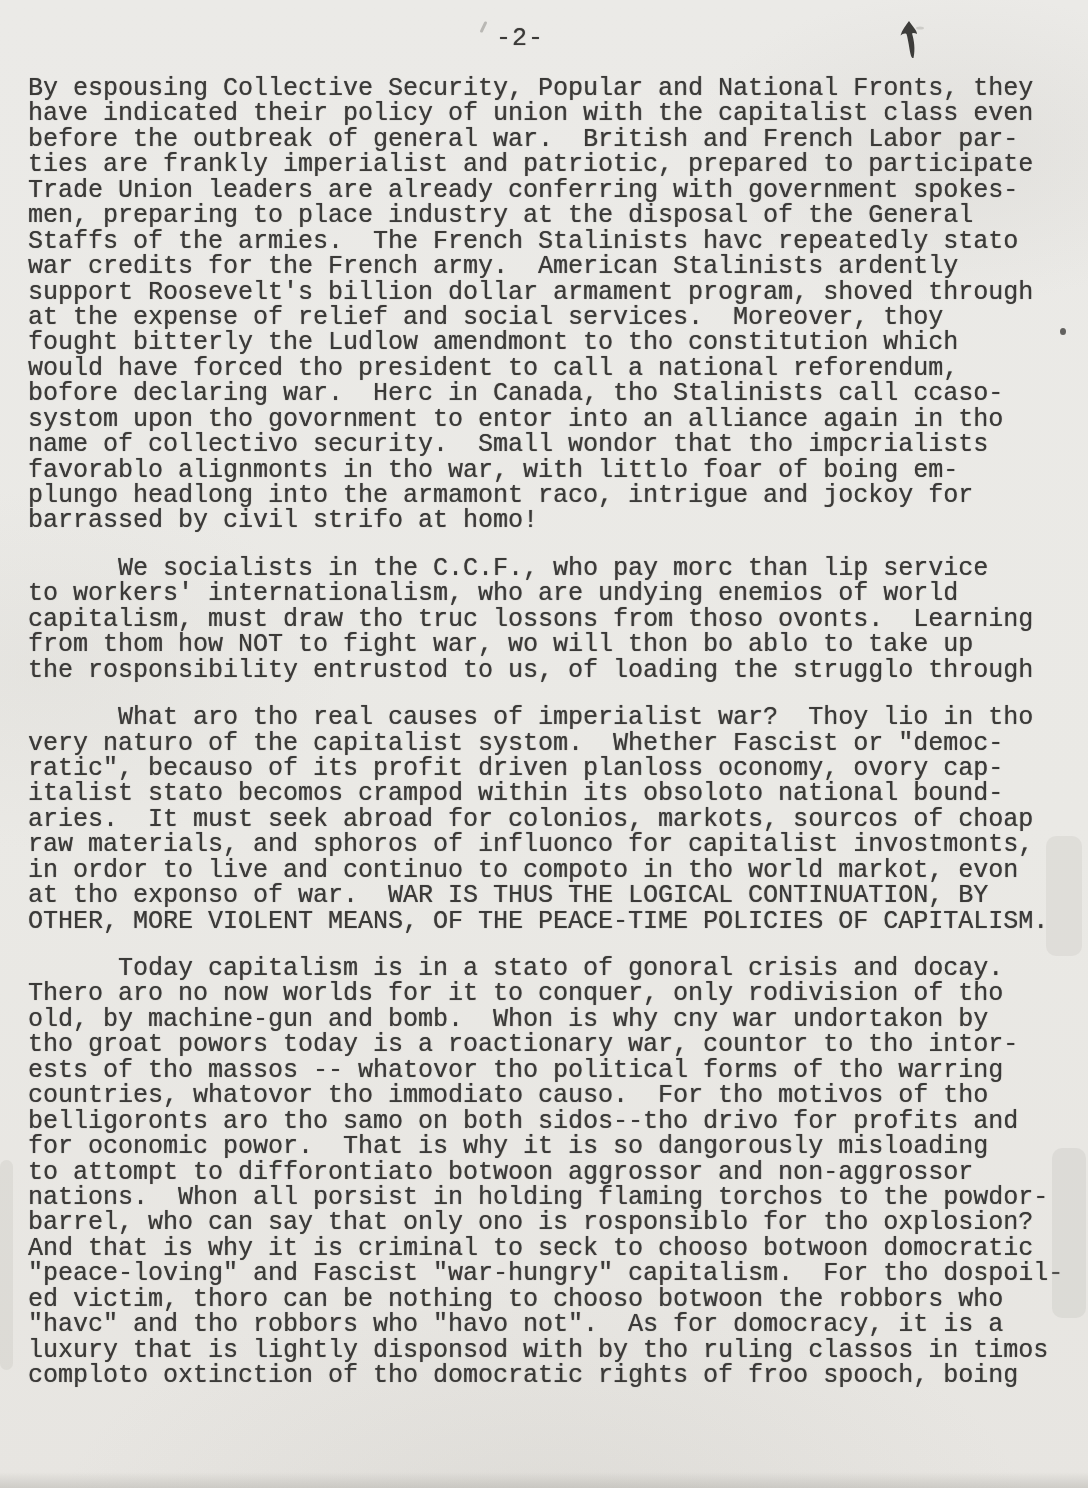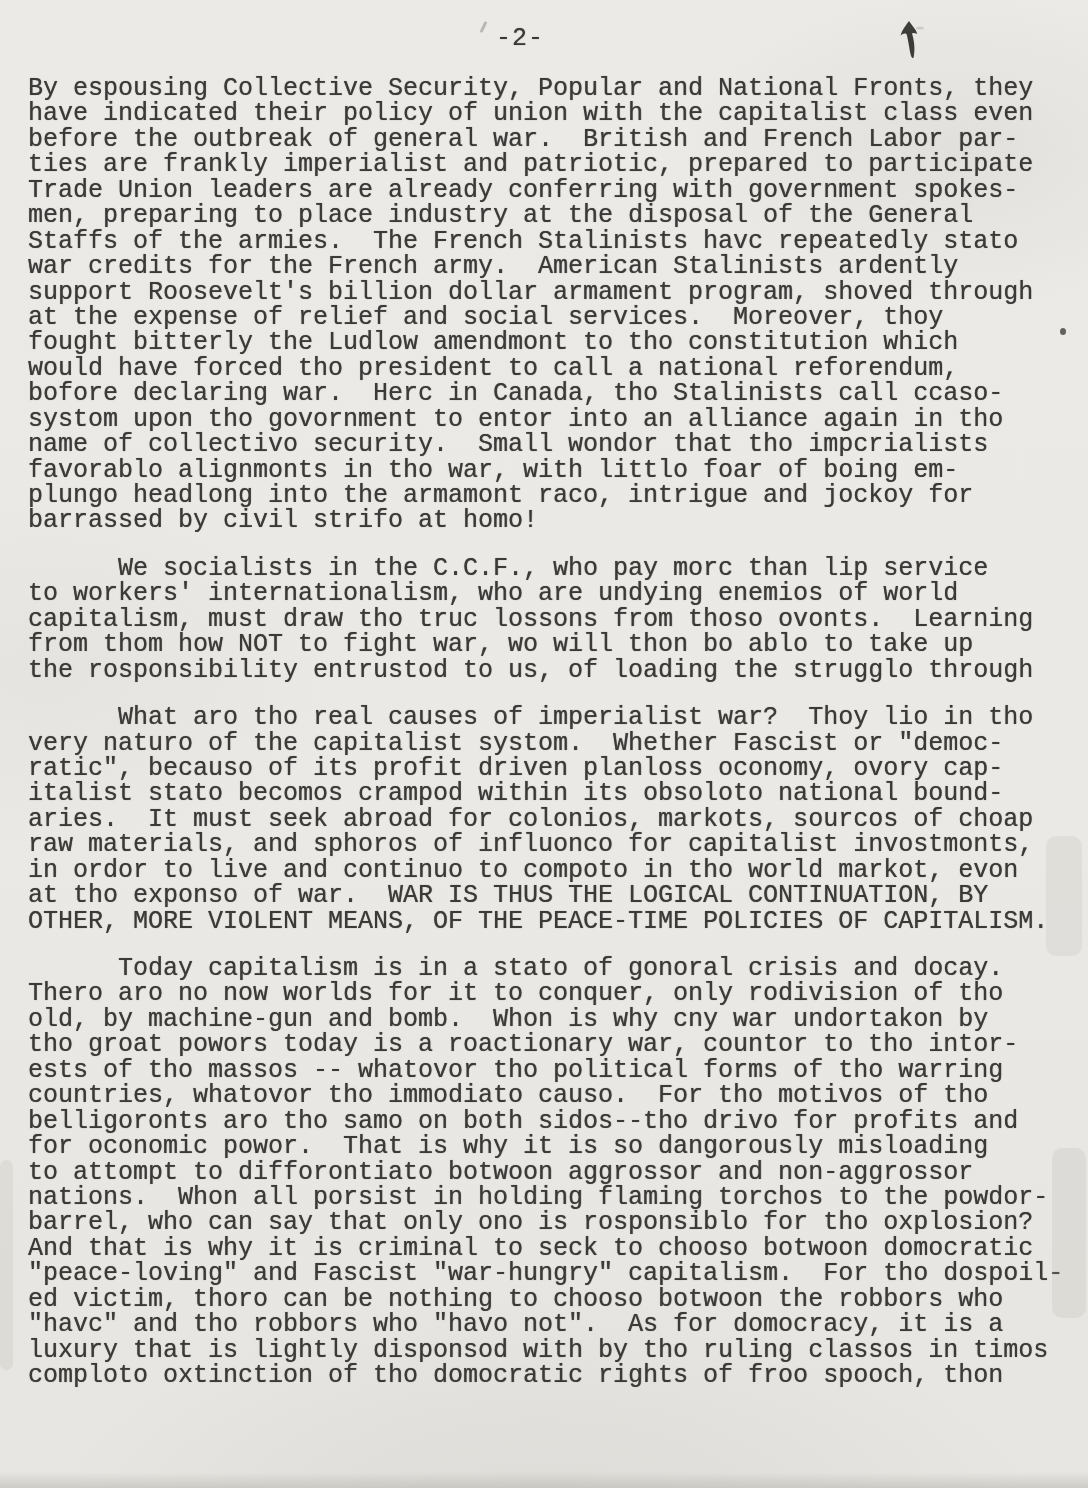--- a/index.html
+++ b/index.html
@@ -122,21 +122,21 @@
         <div class="line">belligoronts aro tho samo on both sidos--tho drivo for profits and</div>
         <div class="line">for oconomic powor.  That is why it is so dangorously misloading</div>
         <div class="line">to attompt to difforontiato botwoon aggrossor and non-aggrossor</div>
         <div class="line">nations.  Whon all porsist in holding flaming torchos to the powdor-</div>
         <div class="line">barrel, who can say that only ono is rosponsiblo for tho oxplosion?</div>
         <div class="line">And that is why it is criminal to seck to chooso botwoon domocratic</div>
         <div class="line">"peace-loving" and Fascist "war-hungry" capitalism.  For tho dospoil-</div>
         <div class="line">ed victim, thoro can be nothing to chooso botwoon the robbors who</div>
         <div class="line">"havc" and tho robbors who "havo not".  As for domocracy, it is a</div>
         <div class="line">luxury that is lightly disponsod with by tho ruling classos in timos</div>
-        <div class="line">comploto oxtinction of tho domocratic rights of froo spooch, thon</div>
+        <div class="line">comploto oxtinction of tho domocratic rights of froo spooch, boing</div>
       </div>
     </div>
 
   <div class="smudge a"></div>
   <div class="smudge b"></div>
   <div class="smudge c"></div>
   <div class="smudge d"></div>
 
 </div>
 

